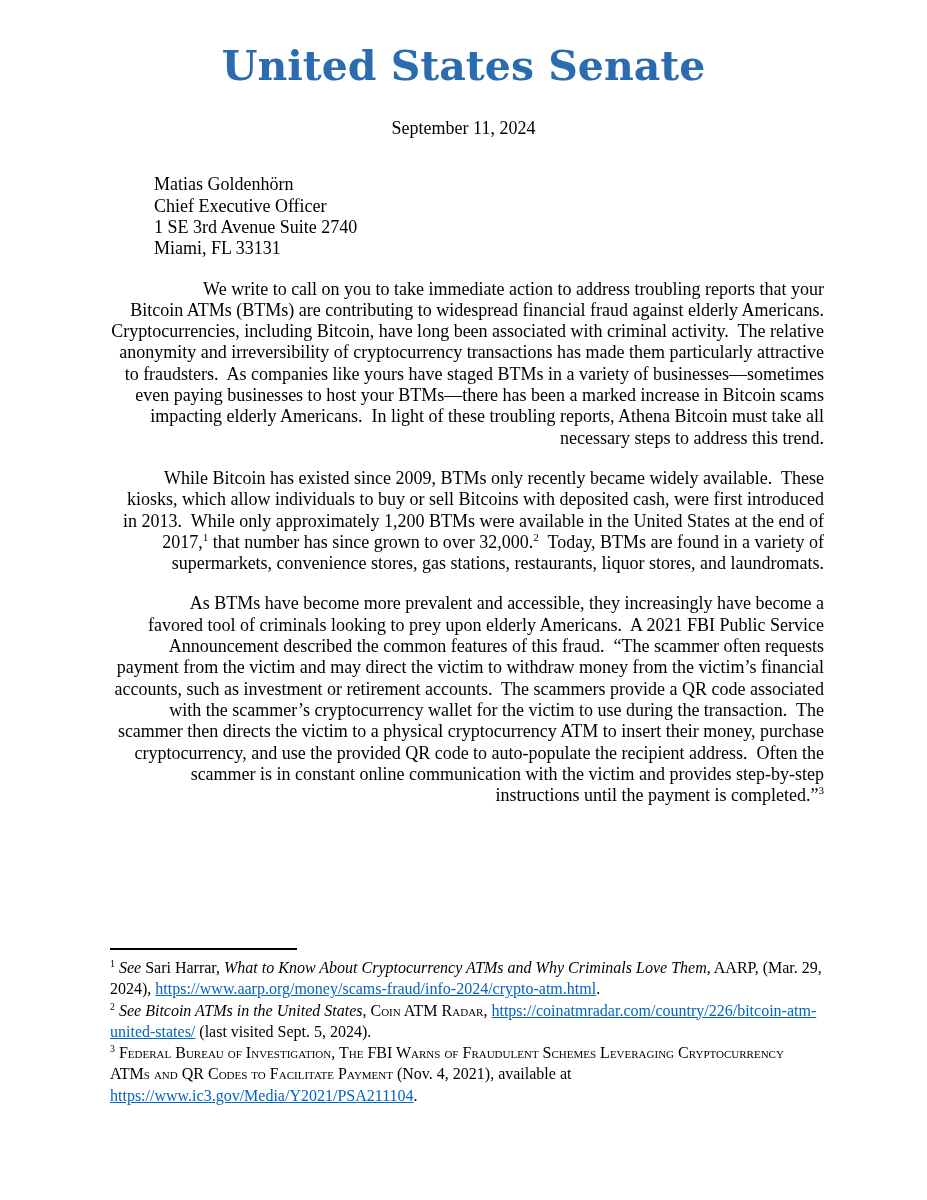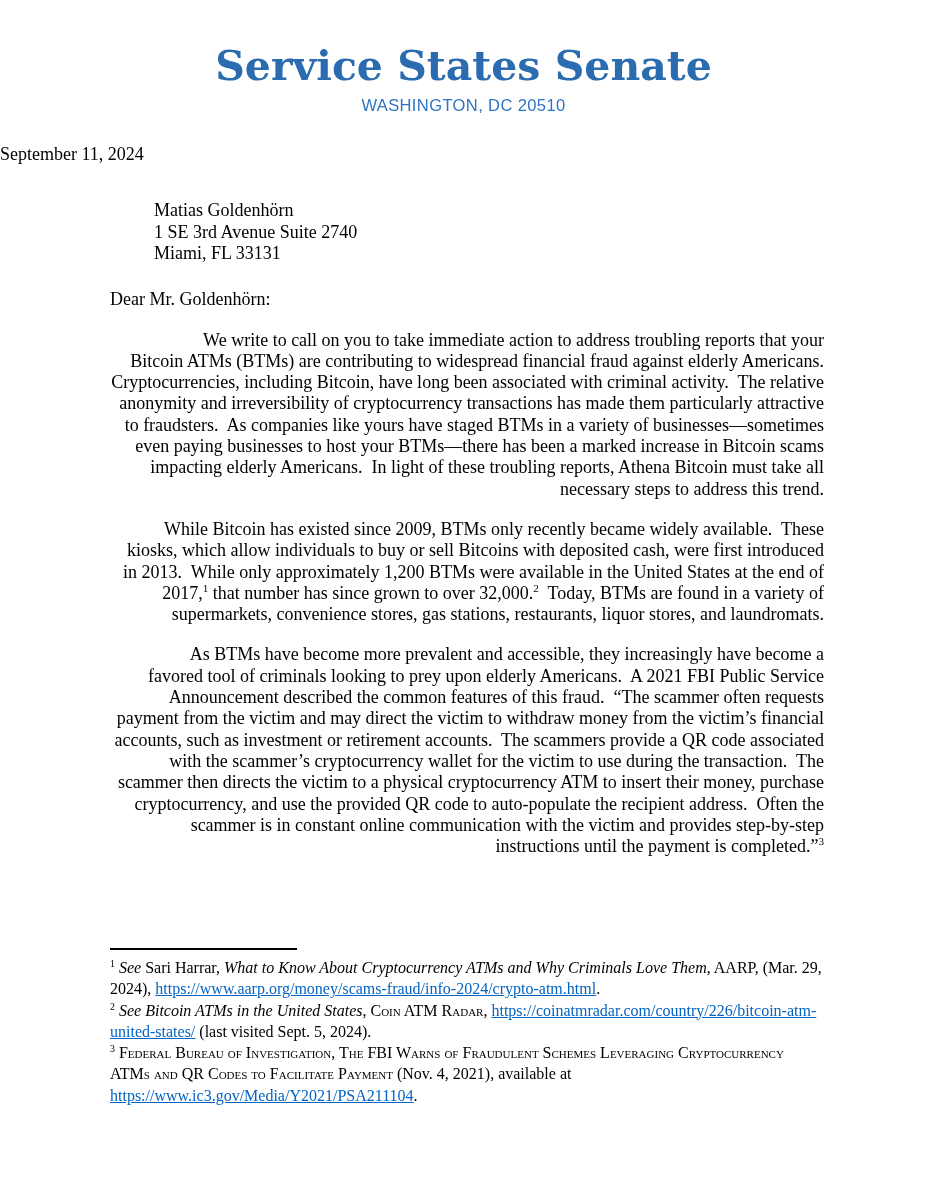--- a/index.html
+++ b/index.html
@@ -30,20 +30,21 @@
     letter-spacing: 0px;
   }
   .senate-subtitle {
     font-family: "Liberation Sans", sans-serif;
     font-size: 16.5px;
     letter-spacing: 0.4px;
     color: var(--address-blue);
     margin-top: 7px;
   }
   .date-line {
+    text-align: center;
     font-size: 18px;
     line-height: 21.3px;
     margin-top: 29px;
   }
   .content {
     margin-left: 110px;
     width: 714px;
   }
   .recipient-block { margin-top: 35px; font-size: 18px; line-height: 21.3px; margin-left: 44px; }
   .salutation { margin-top: 25px; font-size: 18px; line-height: 21.3px; }
@@ -75,34 +76,33 @@
     line-height: 21.3px;
     white-space: pre-wrap;
   }
 </style>
 </head>
 <body>
 
 <div class="page">
 
   <div class="letterhead">
-    <div class="senate-title">Service States Senate</div>
-    <div class="senate-subtitle">WASHINGTON, DC 20510</div>
+    <div class="senate-title">United States Senate</div>
   </div>
 
   <div class="date-line">September 11, 2024</div>
 
   <div class="content">
     <div class="recipient-block">
         <div>Matias Goldenhörn</div>
+        <div>Chief Executive Officer</div>
         <div>1 SE 3rd Avenue Suite 2740</div>
         <div>Miami, FL 33131</div>
       </div>
 
-    <div class="salutation">Dear Mr. Goldenhörn:</div>
 
     <div class="letter-body">
         <p class="body-para"><span>We write to call on you to take immediate action to address troubling reports that your Bitcoin ATMs (BTMs) are contributing to widespread financial fraud against elderly Americans.  Cryptocurrencies, including Bitcoin, have long been associated with criminal activity.  The relative anonymity and irreversibility of cryptocurrency transactions has made them particularly attractive to fraudsters.  As companies like yours have staged BTMs in a variety of businesses—sometimes even paying businesses to host your BTMs—there has been a marked increase in Bitcoin scams impacting elderly Americans.  In light of these troubling reports, Athena Bitcoin must take all necessary steps to address this trend.</span></p>
         <p class="body-para"><span>While Bitcoin has existed since 2009, BTMs only recently became widely available.  These kiosks, which allow individuals to buy or sell Bitcoins with deposited cash, were first introduced in 2013.  While only approximately 1,200 BTMs were available in the United States at the end of 2017,</span><sup>1</sup><span> that number has since grown to over 32,000.</span><sup>2</sup><span>  Today, BTMs are found in a variety of supermarkets, convenience stores, gas stations, restaurants, liquor stores, and laundromats.</span></p>
         <p class="body-para"><span>As BTMs have become more prevalent and accessible, they increasingly have become a favored tool of criminals looking to prey upon elderly Americans.  A 2021 FBI Public Service Announcement described the common features of this fraud.  “The scammer often requests payment from the victim and may direct the victim to withdraw money from the victim’s financial accounts, such as investment or retirement accounts.  The scammers provide a QR code associated with the scammer’s cryptocurrency wallet for the victim to use during the transaction.  The scammer then directs the victim to a physical cryptocurrency ATM to insert their money, purchase cryptocurrency, and use the provided QR code to auto-populate the recipient address.  Often the scammer is in constant online communication with the victim and provides step-by-step instructions until the payment is completed.”</span><sup>3</sup></p>
       </div>
   </div>
 
   <div class="footnotes-block">
     <hr class="footnote-separator">

